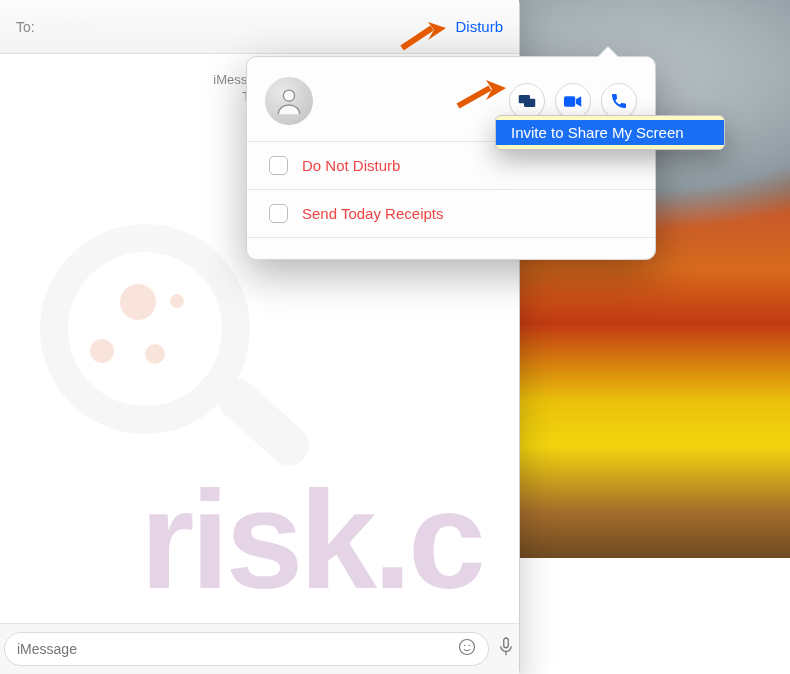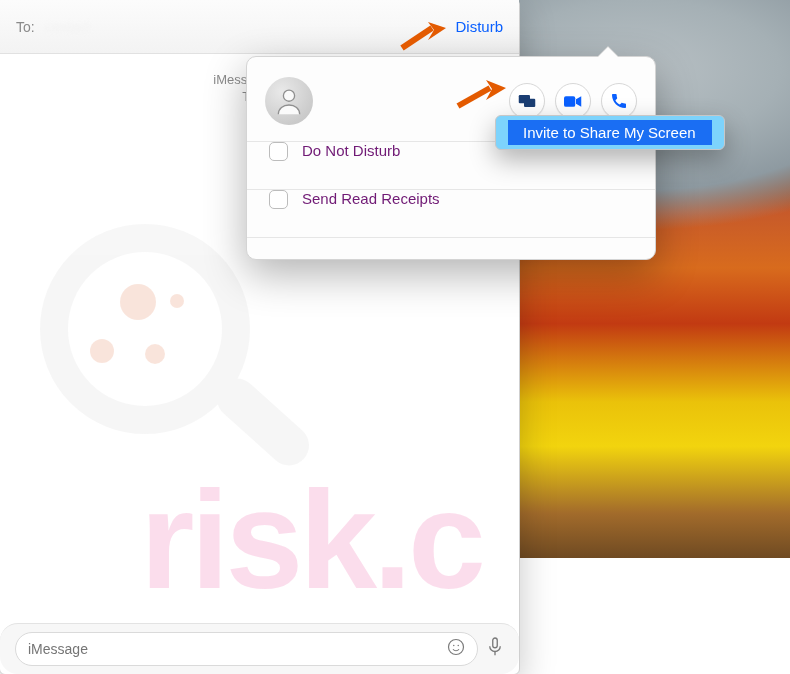--- a/index.html
+++ b/index.html
@@ -38,21 +38,21 @@
     content:""; position:absolute; left:140px; top:150px; width:110px; height:40px;
     background:#d0d0d0; border-radius:20px; transform:rotate(42deg);
   }
   .watermark .dot{position:absolute;border-radius:50%;background:#e07040;}
   .watermark .d1{left:120px;top:90px;width:36px;height:36px;}
   .watermark .d2{left:90px;top:145px;width:24px;height:24px;}
   .watermark .d3{left:145px;top:150px;width:20px;height:20px;}
   .watermark .d4{left:170px;top:100px;width:14px;height:14px;}
   .watermark .txt{
     position:absolute; left:140px; top:265px; font-size:140px; font-weight:600;
-    color:#ec4899; letter-spacing:-4px; white-space:nowrap;
+    color:#701a75; letter-spacing:-4px; white-space:nowrap;
   }
 
   
   .messages-window {
     position: absolute; left: -1px; top: -1px; width: 521px; height: 676px;
     background: #ffffff; border: 1px solid #cfcfcf; border-radius: 6px;
     box-shadow: 0 12px 36px rgba(0,0,0,.22);
     display:flex; flex-direction:column;
   }
   .msg-header {
@@ -65,21 +65,21 @@
   .to-value { color:#f0f0f0; font-size:14px; filter: blur(2px); opacity:.7;}
   .spacer { flex:1; }
   .details-btn { color:#0a60ff; font-size:15px; background:none; border:none; cursor:pointer; }
 
   .msg-body { flex:1; position:relative; padding-top:18px; text-align:center; }
   .msg-body .line1, .msg-body .line2 { color:#8c8c8c; font-size:13px; }
   .msg-body .line2 { margin-top:2px; }
 
   .msg-input-bar {
     height:51px; border-top:1px solid #e3e3e3; background:#f7f7f7;
-    display:flex; align-items:center; padding:0 15px; gap:8px;border-radius:18px;
+    display:flex; align-items:center; padding:0 4px; gap:8px;
   }
   .msg-input {
     flex:1; height:34px; border:1px solid #dadada; border-radius:17px;
     background:#fff; display:flex; align-items:center; padding:0 12px;
   }
   .msg-input input {
     flex:1; border:none; outline:none; font-size:14px; color:#444; background:transparent;
   }
   .msg-input .emoji { color:#7b7b7b; font-size:17px; }
   .mic { color:#7a7a7a; }
@@ -108,35 +108,35 @@
   .pop-actions { margin-left:auto; display:flex; gap:10px; }
   .circle-btn {
     width:36px; height:36px; border-radius:50%; border:1px solid #d8d8d8; background:#fff;
     display:flex; align-items:center; justify-content:center; cursor:pointer;
     box-shadow: 0 1px 1px rgba(0,0,0,.05);
   }
   .circle-btn svg { fill:#0a60ff; }
   .circle-btn.screenshare svg  { width:18px; height:14px; fill:#1b3e73; }
 
   .pop-row {
-    display:flex; gap:14px; height:48px;
-    padding:0 22px; border-top:1px solid #e6e6e6; font-size:15px; color:#701a75;
+    display:flex; align-items:center; gap:14px; height:48px;
+    padding:0 22px; border-top:1px solid #e6e6e6; font-size:15px; color:#ef4444;
   }
   .chk {
     width:19px; height:19px; border:1px solid #bcbcbc; border-radius:5px; background:#fff;
     cursor:pointer;
   }
   .pop-bottom-space { height:14px; border-top:1px solid #e6e6e6; }
 
   
   .share-menu {
     position:absolute; left:495px; top:115px; width:230px;
-    background:#7dd3fc; border:1px solid #c7c7c7; border-radius:6px;
+    background:#fef9c3; border:1px solid #c7c7c7; border-radius:6px;
     box-shadow: 0 10px 26px rgba(0,0,0,.30);
-    padding:4px 12px; font-size:15px;
+    padding:4px 0; font-size:15px;
   }
   .share-item { padding:4px 15px; color:#222; cursor:pointer; white-space:nowrap;}
   .share-item.sel { background:#1a6ef3; color:#fff; }
 
   
   .arrow { position:absolute; pointer-events:none; }
 </style>
 </head>
 <body>
 
@@ -217,21 +217,21 @@
         </button>
       </div>
     </div>
 
     <div class="pop-row">
       <span class="chk"></span>
       <span>Do Not Disturb</span>
     </div>
     <div class="pop-row">
       <span class="chk"></span>
-      <span>Send Read Receipts</span>
+      <span>Send Today Receipts</span>
     </div>
     <div class="pop-bottom-space"></div>
   </div>
 
   <div class="share-menu">
     <div class="share-item sel">Invite to Share My Screen</div>
   </div>
 
   <svg class="arrow" style="left:398px; top:18px;" width="50" height="38">
     <defs></defs>

